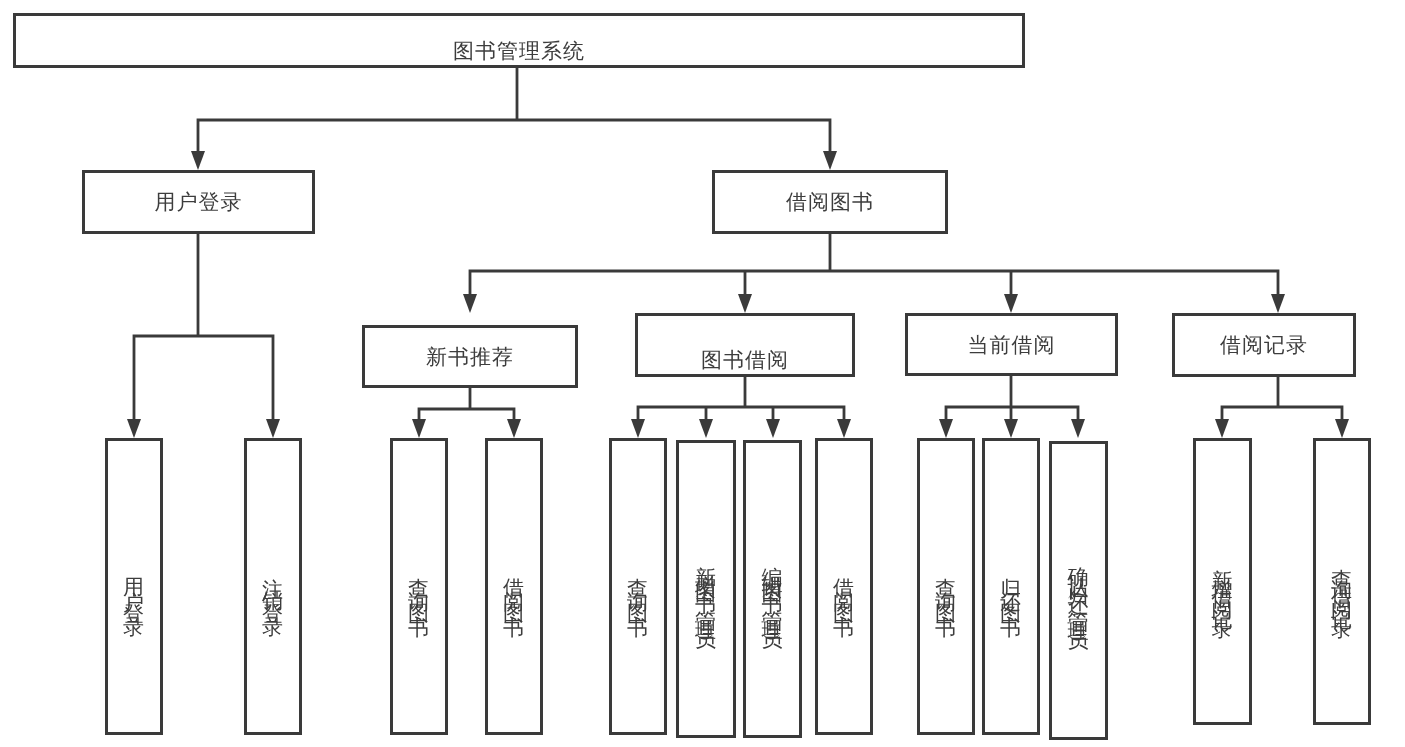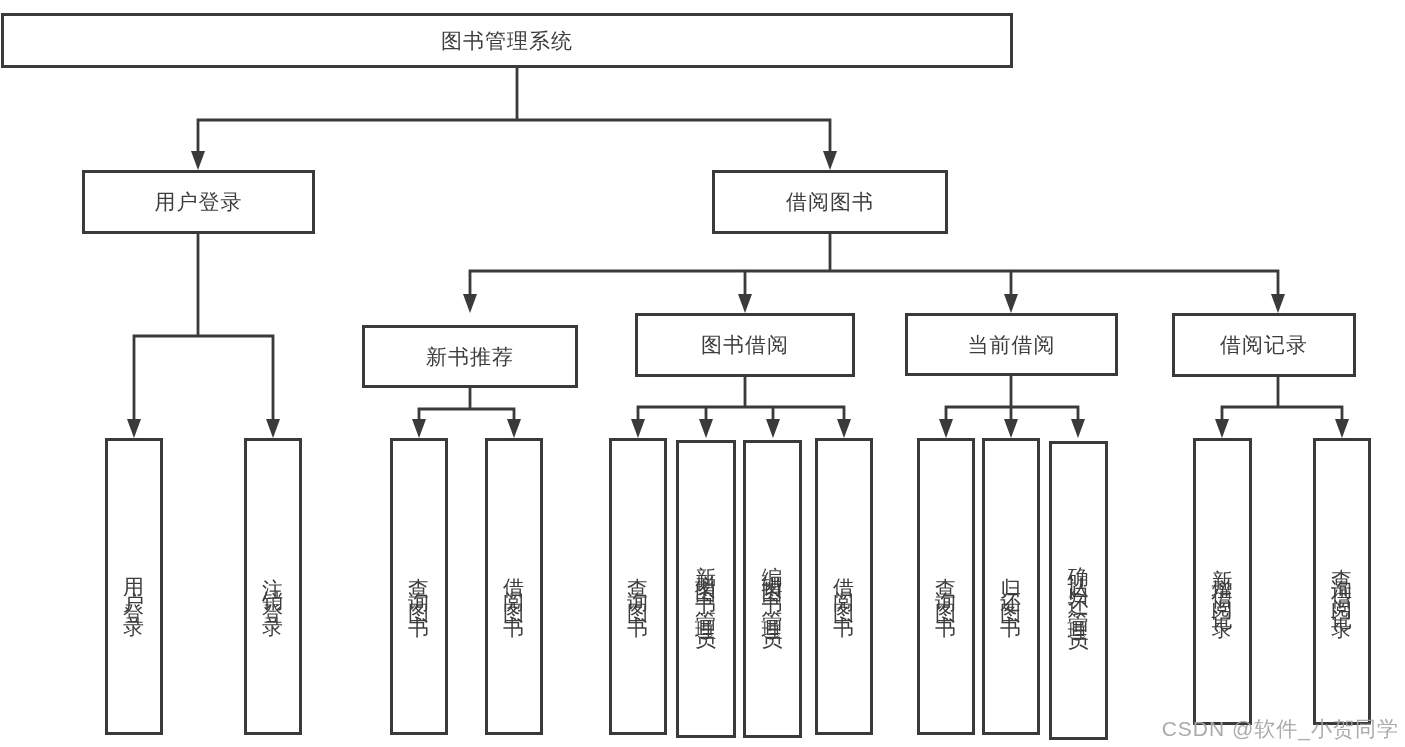--- a/index.html
+++ b/index.html
@@ -106,35 +106,35 @@
       <polygon points="766,419 780,419 773,438"></polygon>
       <polygon points="837,419 851,419 844,438"></polygon>
       <polygon points="939,419 953,419 946,438"></polygon>
       <polygon points="1004,419 1018,419 1011,438"></polygon>
       <polygon points="1071,419 1085,419 1078,438"></polygon>
       <polygon points="1215,419 1229,419 1222,438"></polygon>
       <polygon points="1335,419 1349,419 1342,438"></polygon>
     </g>
   </svg>
 
-  <div class="node h-node" style="left:1px; top:13px; width:1012px; height:55px;">
+  <div class="node h-node" style="left:13px; top:13px; width:1012px; height:55px;align-items:flex-end;">
     <span>图书管理系统</span>
   </div>
 
   <div class="node h-node" style="left:82px; top:170px; width:233px; height:64px;">
     <span>用户登录</span>
   </div>
   <div class="node h-node" style="left:712px; top:170px; width:236px; height:64px;">
     <span>借阅图书</span>
   </div>
 
   <div class="node h-node" style="left:362px; top:305px; width:216px; height:63px;margin-top:20px;">
     <span>新书推荐</span>
   </div>
-  <div class="node h-node" style="left:635px; top:313px; width:220px; height:64px;">
+  <div class="node h-node" style="left:635px; top:313px; width:220px; height:64px;align-items:flex-end;">
     <span>图书借阅</span>
   </div>
   <div class="node h-node" style="left:905px; top:313px; width:213px; height:63px;">
     <span>当前借阅</span>
   </div>
   <div class="node h-node" style="left:1172px; top:313px; width:184px; height:64px;">
     <span>借阅记录</span>
   </div>
 
   <div class="node leaf sp4" style="left:105px; top:438px; width:58px; height:297px;">
@@ -174,15 +174,14 @@
     <span>确认归还（管理员）</span>
   </div>
 
   <div class="node leaf sp6" style="left:1193px; top:438px; width:59px; height:287px;">
     <span>新增借阅记录</span>
   </div>
   <div class="node leaf sp6" style="left:1313px; top:438px; width:58px; height:287px;">
     <span>查询借阅记录</span>
   </div>
 
-  <div class="watermark">CSDN @软件_小贺同学</div>
 
 </div>
 
 </body></html>

